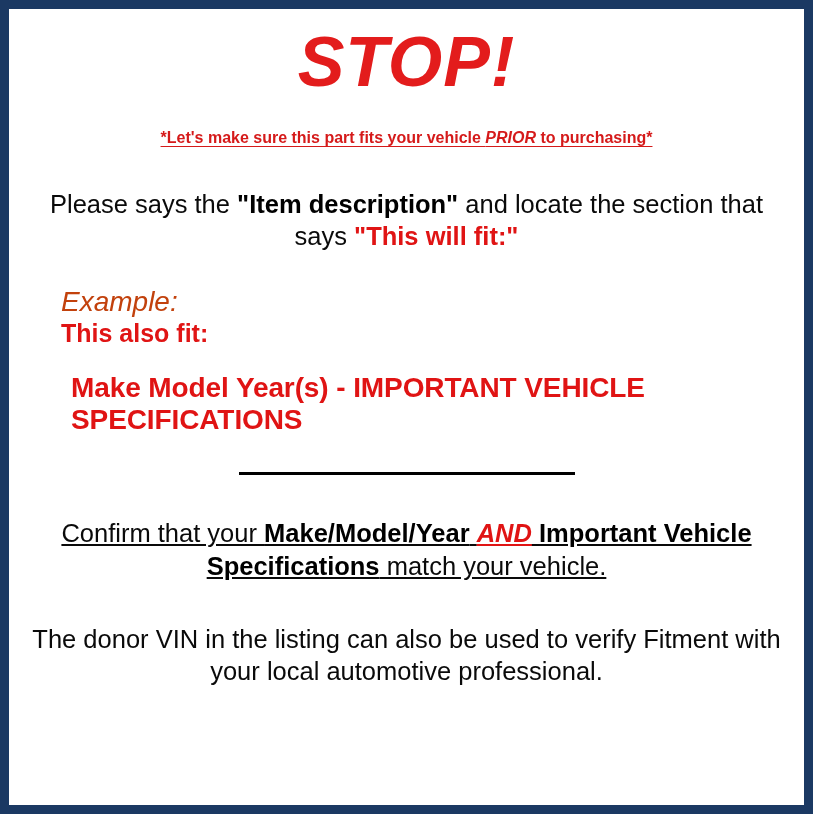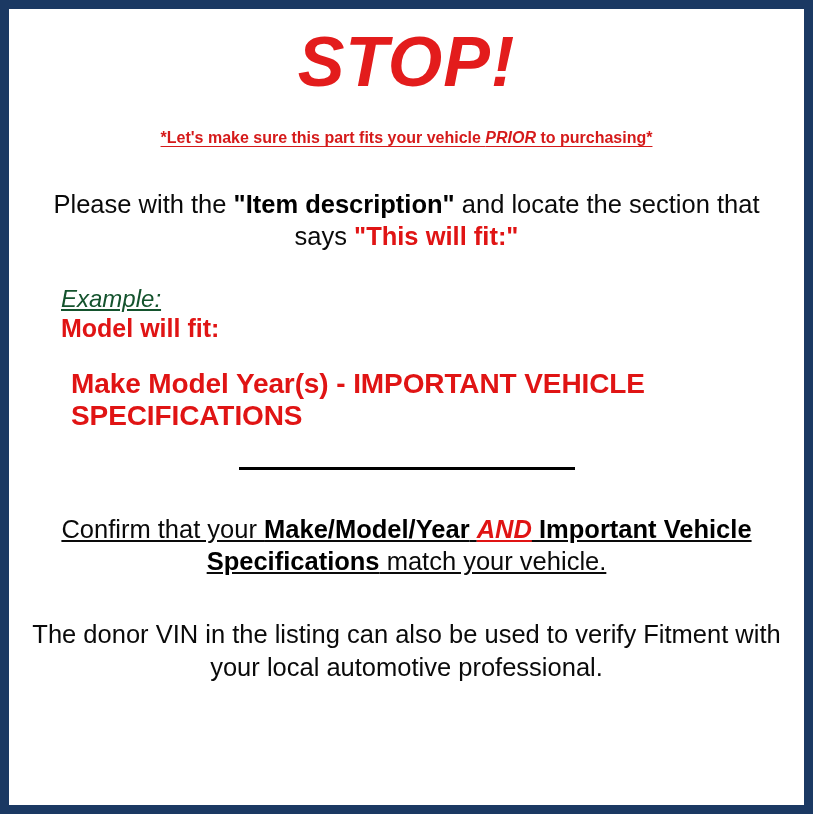--- a/index.html
+++ b/index.html
@@ -78,25 +78,24 @@
   .red-b      { color: #e01414; font-weight: bold; }
   .blk-b      { color: #000000; font-weight: bold; }
 
   
   .example-block {
     text-align: left;
     padding-left: 34px;
     margin-top: 32px;
   }
   .example-label {
-    font-size: 24px;
+    font-size: 28px;
     font-style: italic;
-    text-decoration: underline;
     text-underline-offset: 2px;
-    color: #14532d;
+    color: #c2410c;
     line-height: 1.18;
     display: inline-block;
   }
   .example-fit {
     font-size: 25px;
     font-weight: bold;
     color: #e01414;
     line-height: 1.18;
     margin-top: 1px;
   }
@@ -126,25 +125,25 @@
 <body>
 
 <div id="notice-card">
   <div class="inner">
 
     <div class="headline">STOP!</div>
 
     <div class="subtitle"><span>*Let's make sure this part fits your vehicle </span><span class="ital">PRIOR</span><span> to purchasing*</span></div>
 
 
-    <p class="para p-view"><span>Please with the </span><span class="blk-b">"Item description"</span><span> and locate the section that says </span><span class="red-b">"This will fit:"</span></p>
+    <p class="para p-view"><span>Please says the </span><span class="blk-b">"Item description"</span><span> and locate the section that says </span><span class="red-b">"This will fit:"</span></p>
 
     <div class="example-block">
       <div class="example-label">Example:</div>
-      <div class="example-fit">Model will fit:</div>
+      <div class="example-fit">This also fit:</div>
       <div class="example-spec">Make Model Year(s) - IMPORTANT VEHICLE SPECIFICATIONS</div>
     </div>
 
     <div class="divider-wrap">
       <span class="divider"></span>
     </div>
 
     <p class="para p-confirm"><span>Confirm that your </span><span class="blk-b">Make/Model/Year</span><span> </span><span class="red-b-i-u">AND</span><span> </span><span class="blk-b">Important Vehicle Specifications</span><span> match your vehicle.</span></p>
 
     <p class="para p-vin">The donor VIN in the listing can also be used to verify Fitment with your local automotive professional.</p>

